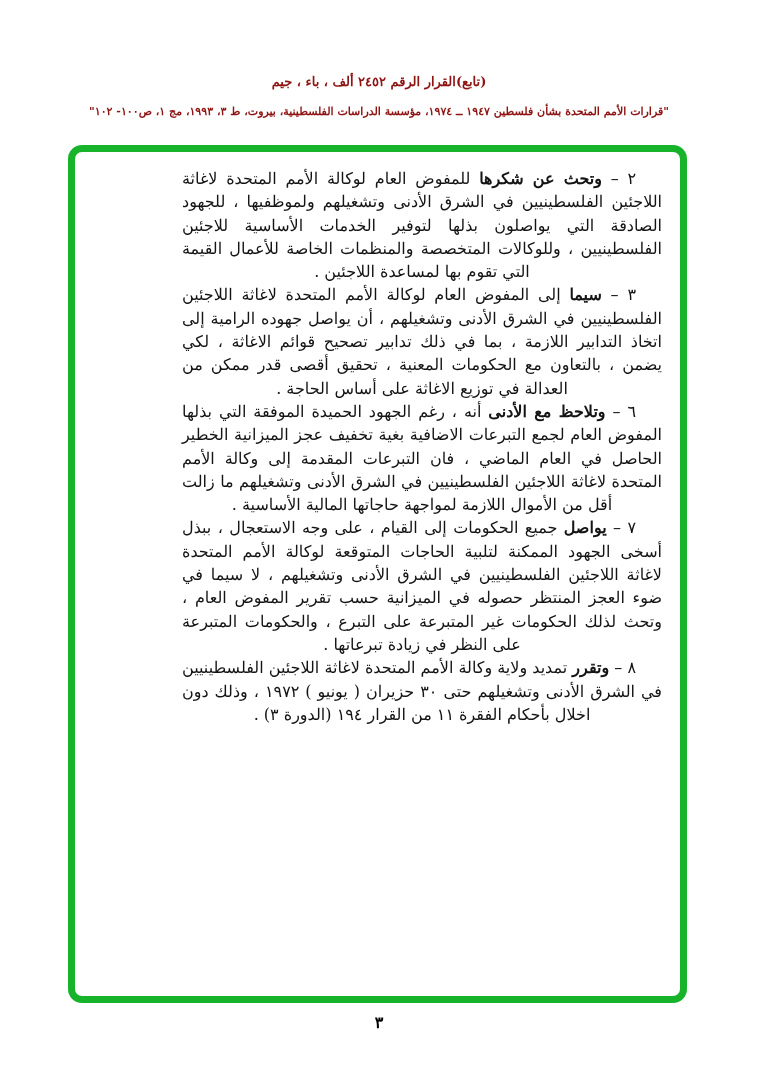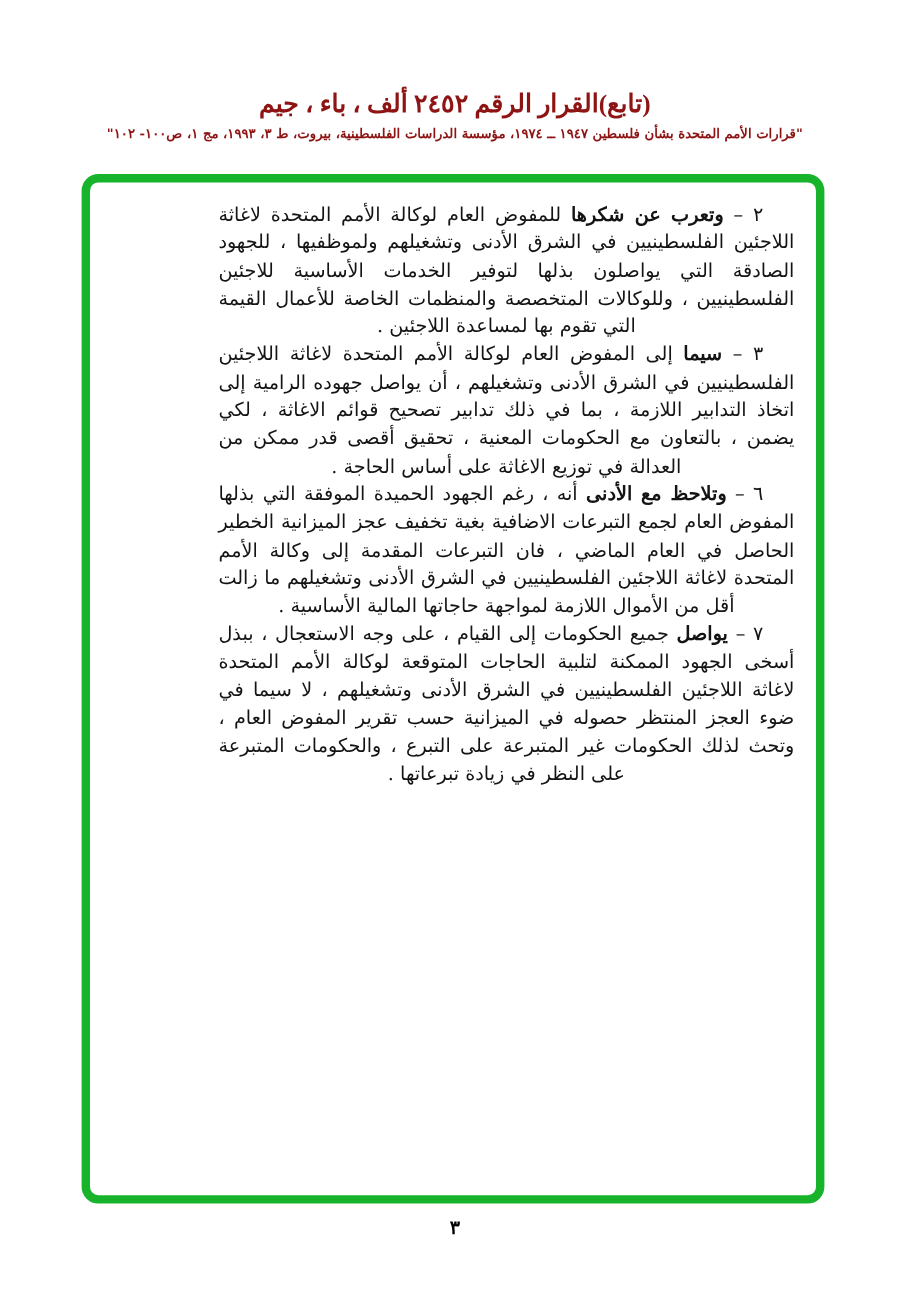--- a/index.html
+++ b/index.html
@@ -11,24 +11,23 @@
   body{
     width:758px;height:1078px;
     background:#ffffff;
     font-family:"DejaVu Serif","Liberation Serif",serif;
     position:relative;
     overflow:hidden;
   }
   .page-title{
     position:absolute;top:74px;left:0;right:0;
     text-align:center;direction:rtl;
-    font-weight:bold;font-size:21px;letter-spacing:.5px;
+    font-weight:bold;font-size:13px;letter-spacing:.5px;
     color:var(--header-red);
     white-space:nowrap;
-    font-family:Liberation Serif, serif;
   }
   .source-line{
     position:absolute;top:105px;left:0;right:0;
     text-align:center;direction:rtl;
     font-weight:bold;font-size:11px;
     color:var(--header-red);
     white-space:nowrap;
   }
   .annotation-box{
     position:absolute;
@@ -62,19 +61,20 @@
 </head>
 <body>
 
 <div class="page-title">(تابع)القرار الرقم  ٢٤٥٢ ألف ، باء ، جيم</div>
 
 <div class="source-line">"قرارات الأمم المتحدة بشأن فلسطين ١٩٤٧ ــ ١٩٧٤، مؤسسة الدراسات الفلسطينية، بيروت، ط ٣، ١٩٩٣، مج ١، ص١٠٠- ١٠٢"</div>
 
 <div class="annotation-box"></div>
 
 <div class="text-block">
-  <p><span>٢ – </span><b>وتعرب عن شكرها</b><span> للمفوض العام لوكالة الأمم المتحدة لاغاثة اللاجئين الفلسطينيين في الشرق الأدنى وتشغيلهم ولموظفيها ، للجهود الصادقة التي يواصلون بذلها لتوفير الخدمات الأساسية للاجئين الفلسطينيين ، وللوكالات المتخصصة والمنظمات الخاصة للأعمال القيمة التي تقوم بها لمساعدة اللاجئين .</span></p>
+  <p><span>٢ – </span><b>وتحث عن شكرها</b><span> للمفوض العام لوكالة الأمم المتحدة لاغاثة اللاجئين الفلسطينيين في الشرق الأدنى وتشغيلهم ولموظفيها ، للجهود الصادقة التي يواصلون بذلها لتوفير الخدمات الأساسية للاجئين الفلسطينيين ، وللوكالات المتخصصة والمنظمات الخاصة للأعمال القيمة التي تقوم بها لمساعدة اللاجئين .</span></p>
   <p><span>٣ – </span><b>سيما</b><span> إلى المفوض العام لوكالة الأمم المتحدة لاغاثة اللاجئين الفلسطينيين في الشرق الأدنى وتشغيلهم ، أن يواصل جهوده الرامية إلى اتخاذ التدابير اللازمة ، بما في ذلك تدابير تصحيح قوائم الاغاثة ، لكي يضمن ، بالتعاون مع الحكومات المعنية ، تحقيق أقصى قدر ممكن من العدالة في توزيع الاغاثة على أساس الحاجة .</span></p>
   <p><span>٦ – </span><b>وتلاحظ مع الأدنى</b><span> أنه ، رغم الجهود الحميدة الموفقة التي بذلها المفوض العام لجمع التبرعات الاضافية بغية تخفيف عجز الميزانية الخطير الحاصل في العام الماضي ، فان التبرعات المقدمة إلى وكالة الأمم المتحدة لاغاثة اللاجئين الفلسطينيين في الشرق الأدنى وتشغيلهم ما زالت أقل من الأموال اللازمة لمواجهة حاجاتها المالية الأساسية .</span></p>
   <p><span>٧ – </span><b>يواصل</b><span> جميع الحكومات إلى القيام ، على وجه الاستعجال ، ببذل أسخى الجهود الممكنة لتلبية الحاجات المتوقعة لوكالة الأمم المتحدة لاغاثة اللاجئين الفلسطينيين في الشرق الأدنى وتشغيلهم ، لا سيما في ضوء العجز المنتظر حصوله في الميزانية حسب تقرير المفوض العام ، وتحث لذلك الحكومات غير المتبرعة على التبرع ، والحكومات المتبرعة على النظر في زيادة تبرعاتها .</span></p>
+  <p><span>٨ – </span><b>وتقرر</b><span> تمديد ولاية وكالة الأمم المتحدة لاغاثة اللاجئين الفلسطينيين في الشرق الأدنى وتشغيلهم حتى ٣٠ حزيران ( يونيو ) ١٩٧٢ ، وذلك دون اخلال بأحكام الفقرة ١١ من القرار ١٩٤ (الدورة ٣) .</span></p>
 </div>
 
 <div class="page-number">٣</div>
 
 </body></html>

